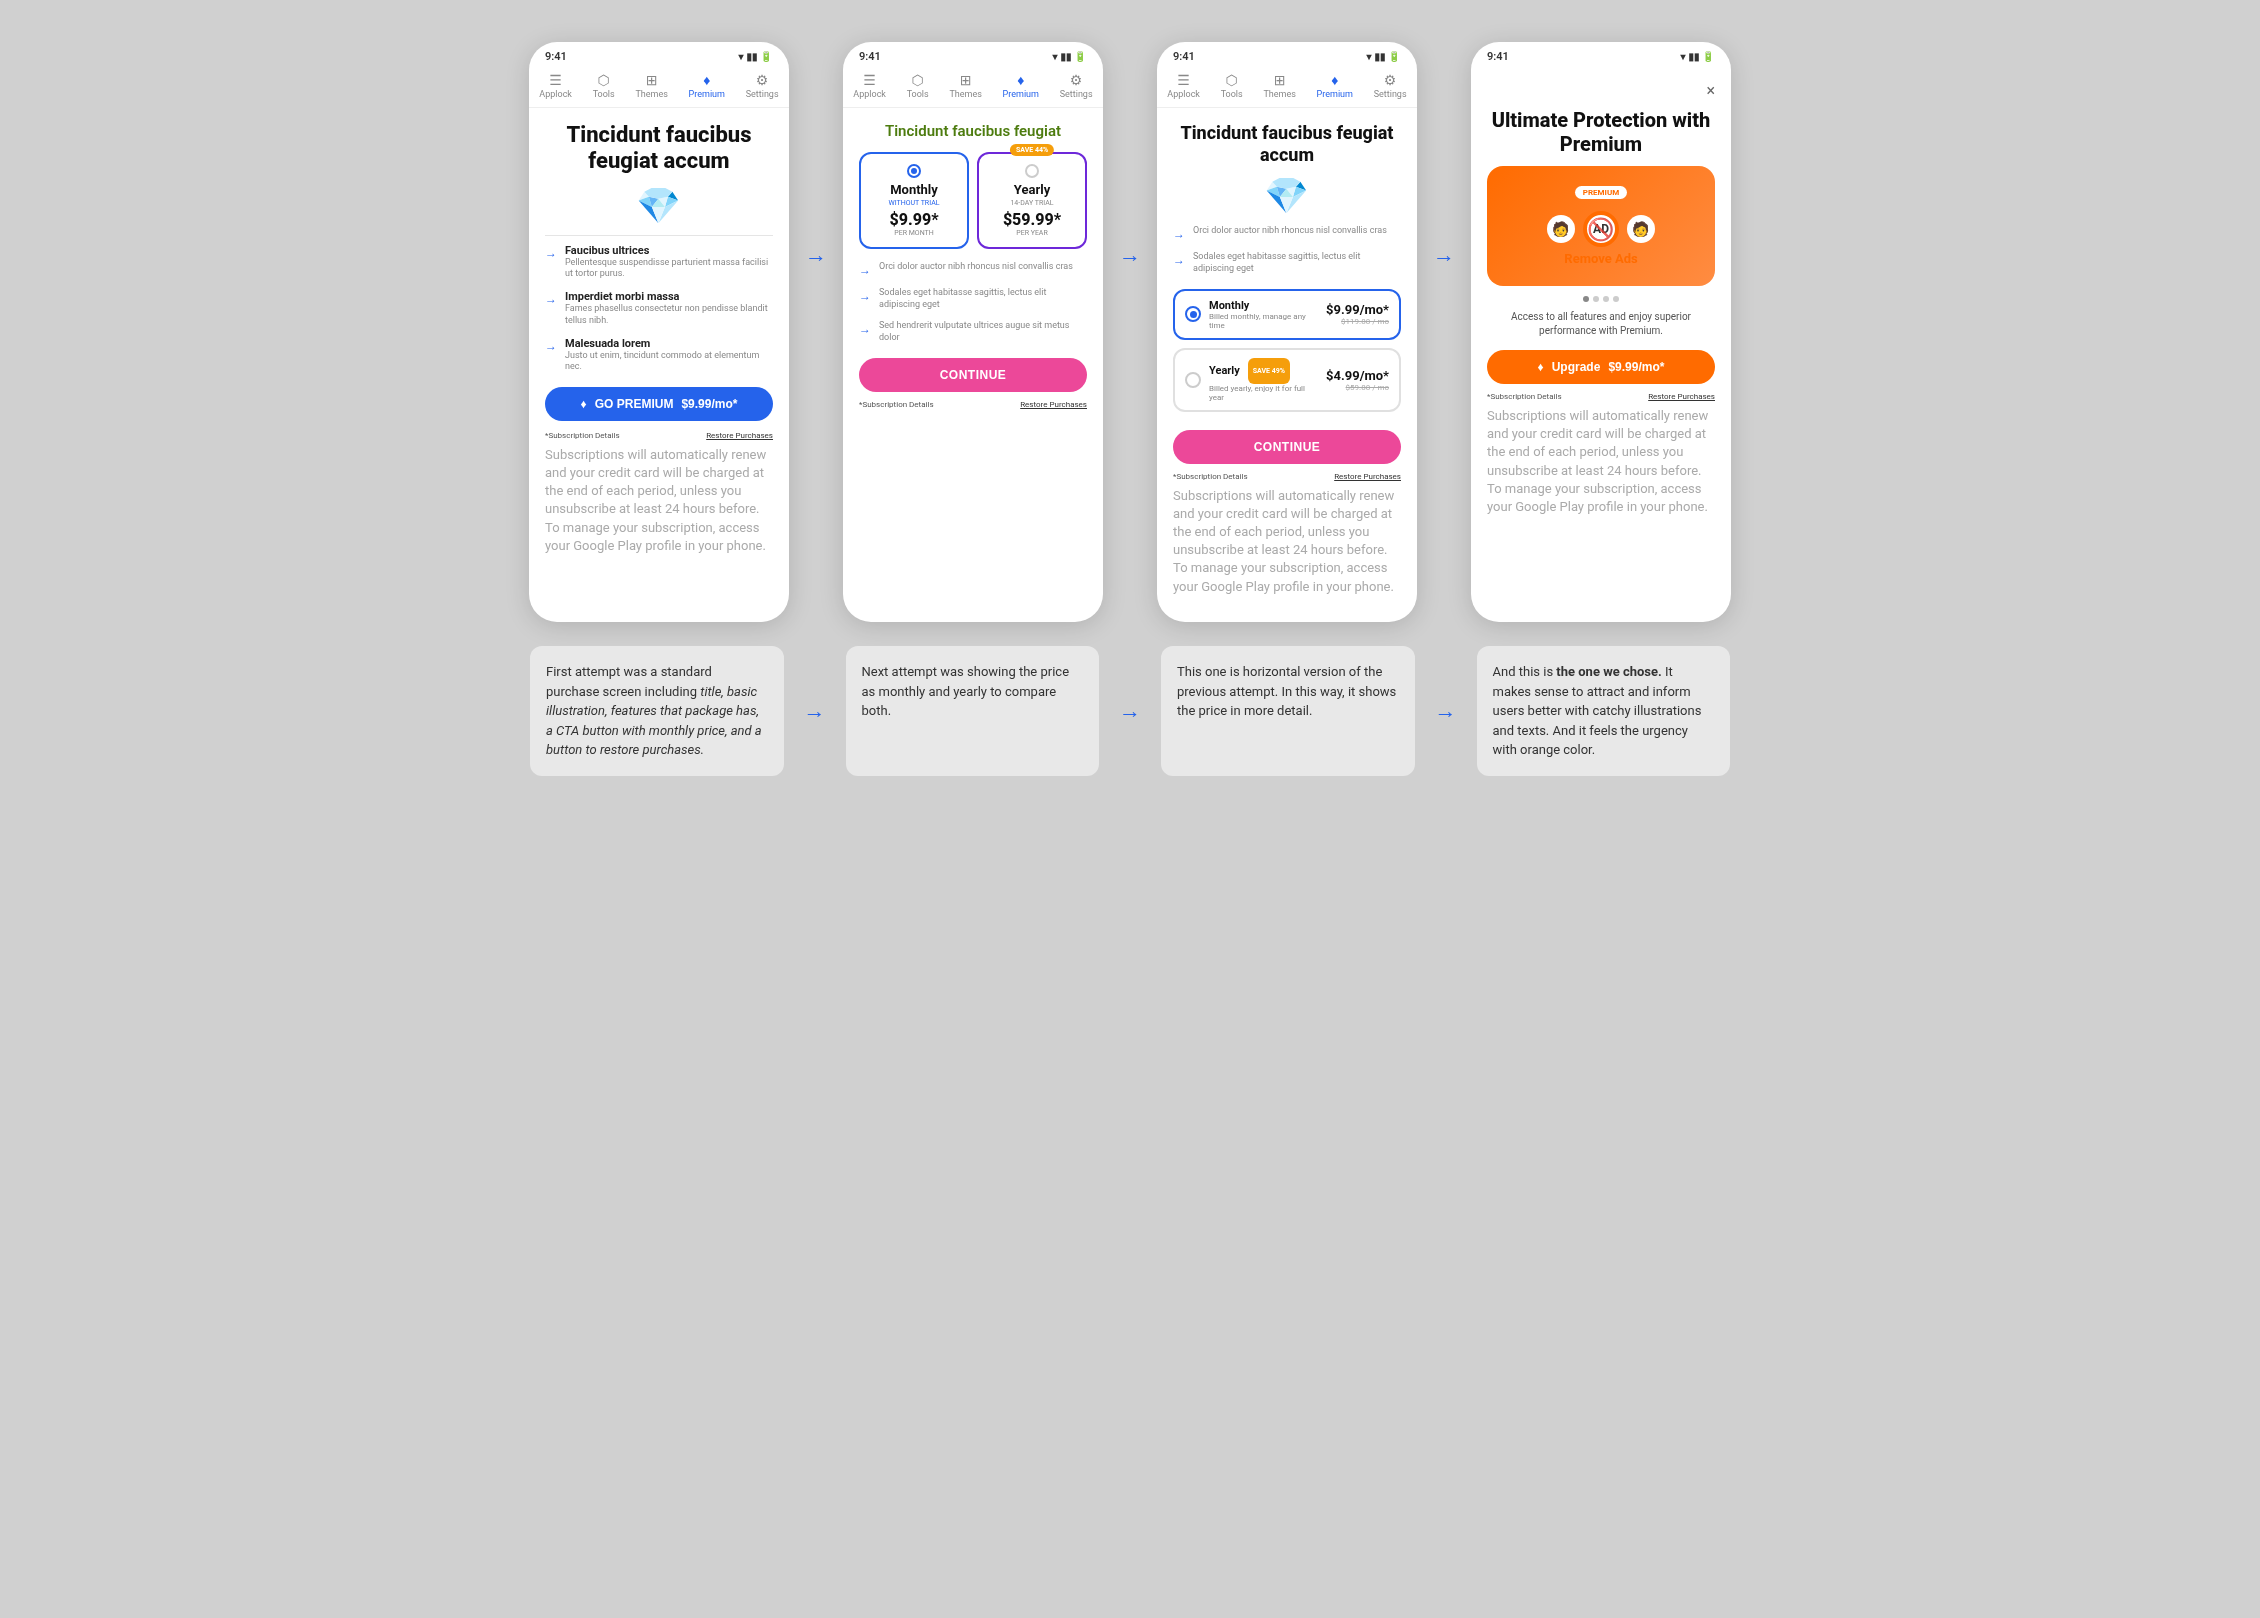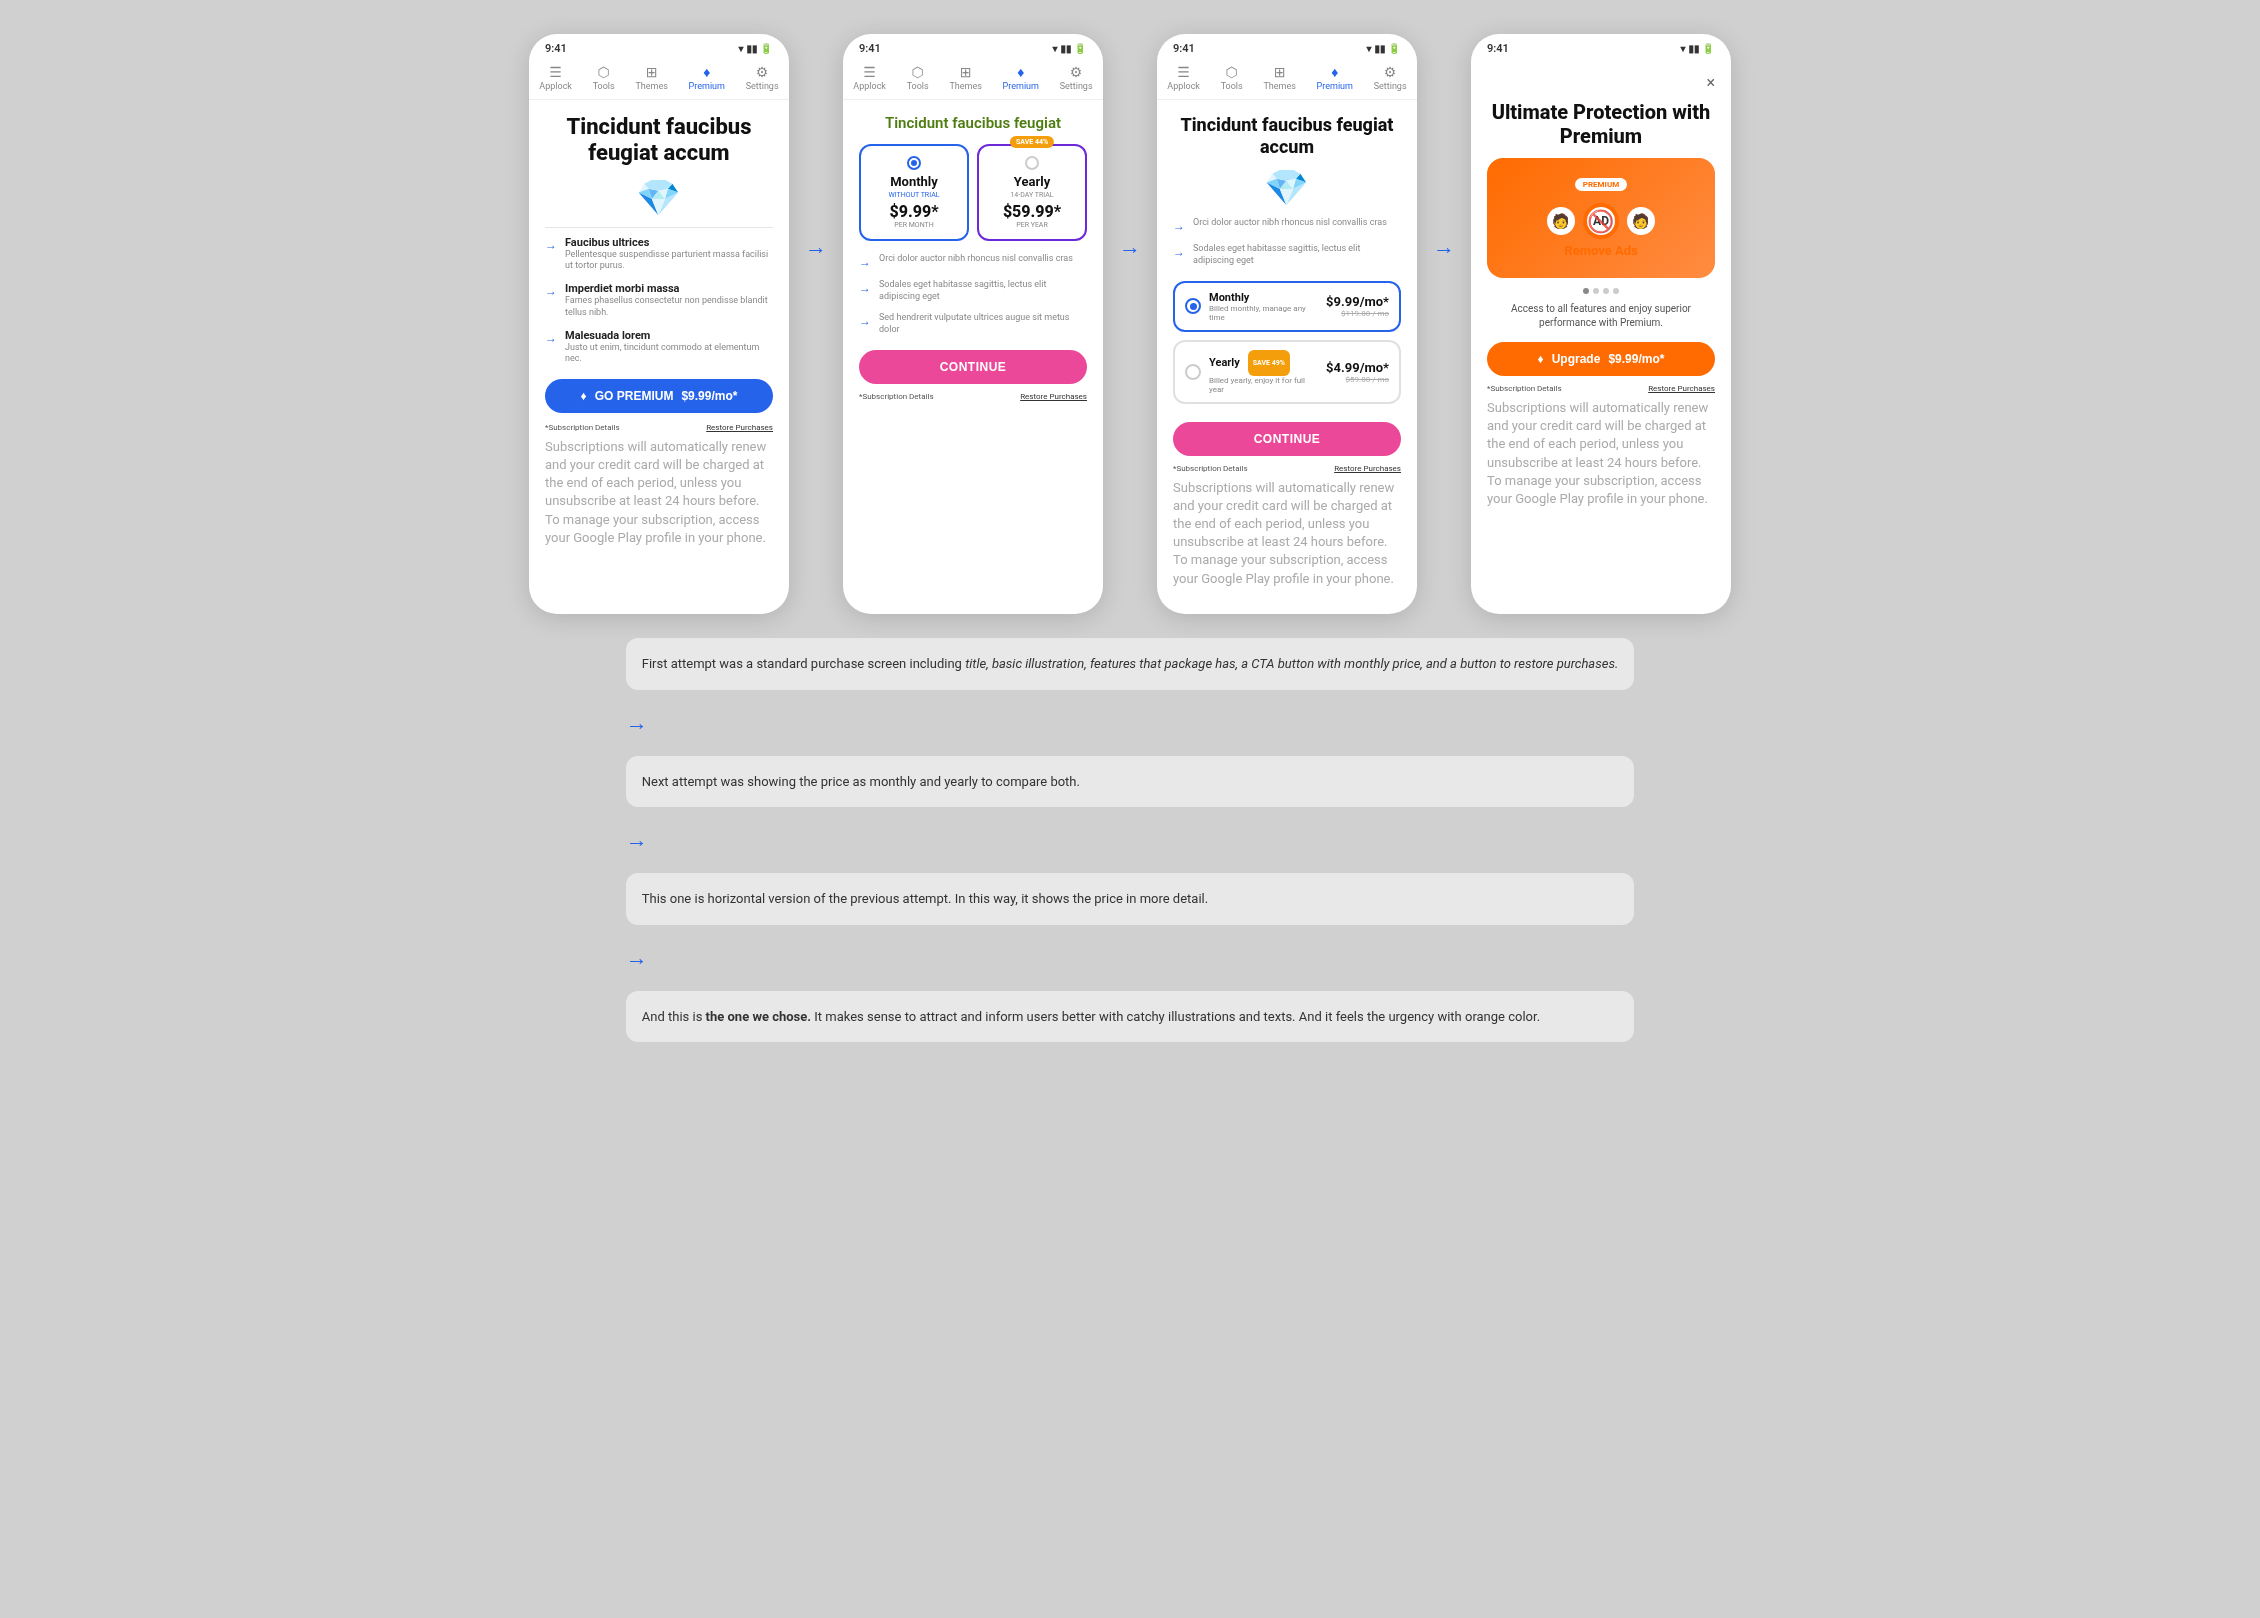--- a/index.html
+++ b/index.html
@@ -7,21 +7,21 @@
       background: #d0d0d0;
       font-family: -apple-system, BlinkMacSystemFont, 'Segoe UI', Roboto, sans-serif;
       min-height: 100vh;
       padding: 30px;
     }
 
     .main-container {
       display: flex;
       gap: 20px;
       max-width: 1200px;
-      margin: 4px auto;
+      margin: 12px auto;
     }
 
     
     .phone-mockup {
       background: #fff;
       border-radius: 28px;
       width: 260px;
       min-height: 580px;
       box-shadow: 0 4px 24px rgba(0,0,0,0.15);
       overflow: hidden;
@@ -808,21 +808,21 @@
               <span class="sub-details">*Subscription Details</span>
               <span class="restore-link">Restore Purchases</span>
             </div>
             <div class="sub-legal">Subscriptions will automatically renew and your credit card will be charged at the end of each period, unless you unsubscribe at least 24 hours before. To manage your subscription, access your Google Play profile in your phone.</div>
           </div>
         </div>
       </div>
 
     </div>
 
-    <div class="bottom-row" style="margin-top:24px;flex-direction:column;">
+    <div class="bottom-row" style="margin-top:24px;">
       <div class="desc-box">
         <span>First attempt was a standard purchase screen including </span><em>title, basic illustration, features that package has, a CTA button with monthly price, and a button to restore purchases.</em>
       </div>
 
       <div style="display:flex; align-items:center; flex-shrink:0;">
         <span style="font-size:22px; color:#2563eb;">→</span>
       </div>
 
       <div class="desc-box">
         <span>Next attempt was showing the price as monthly and yearly to compare both.</span>

